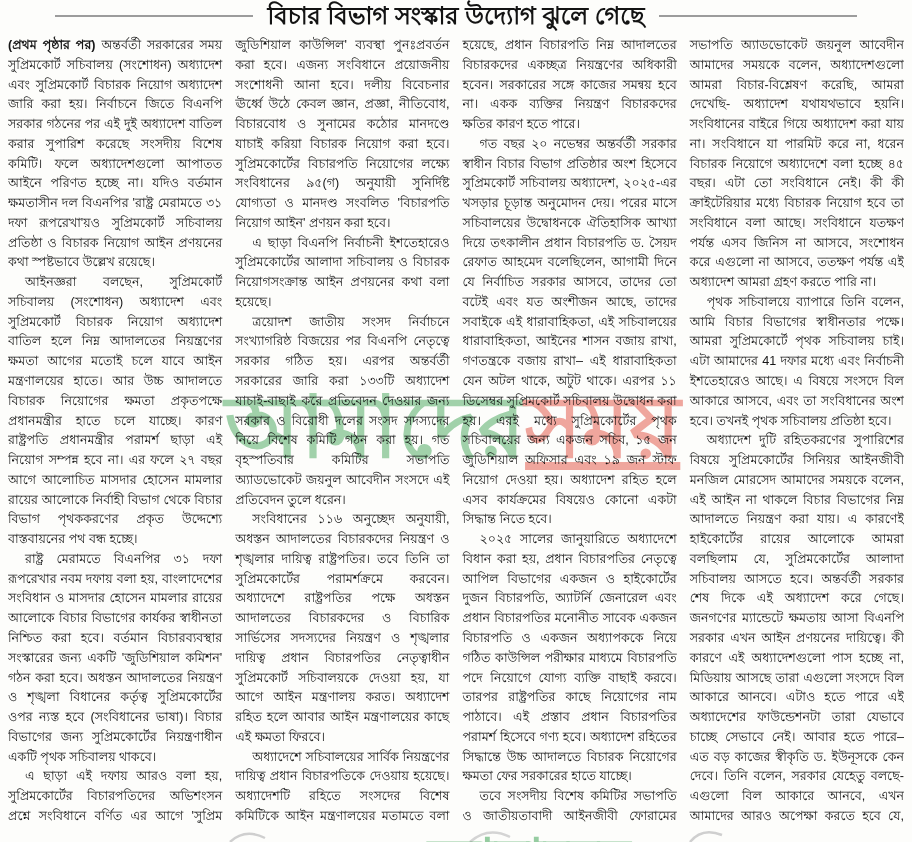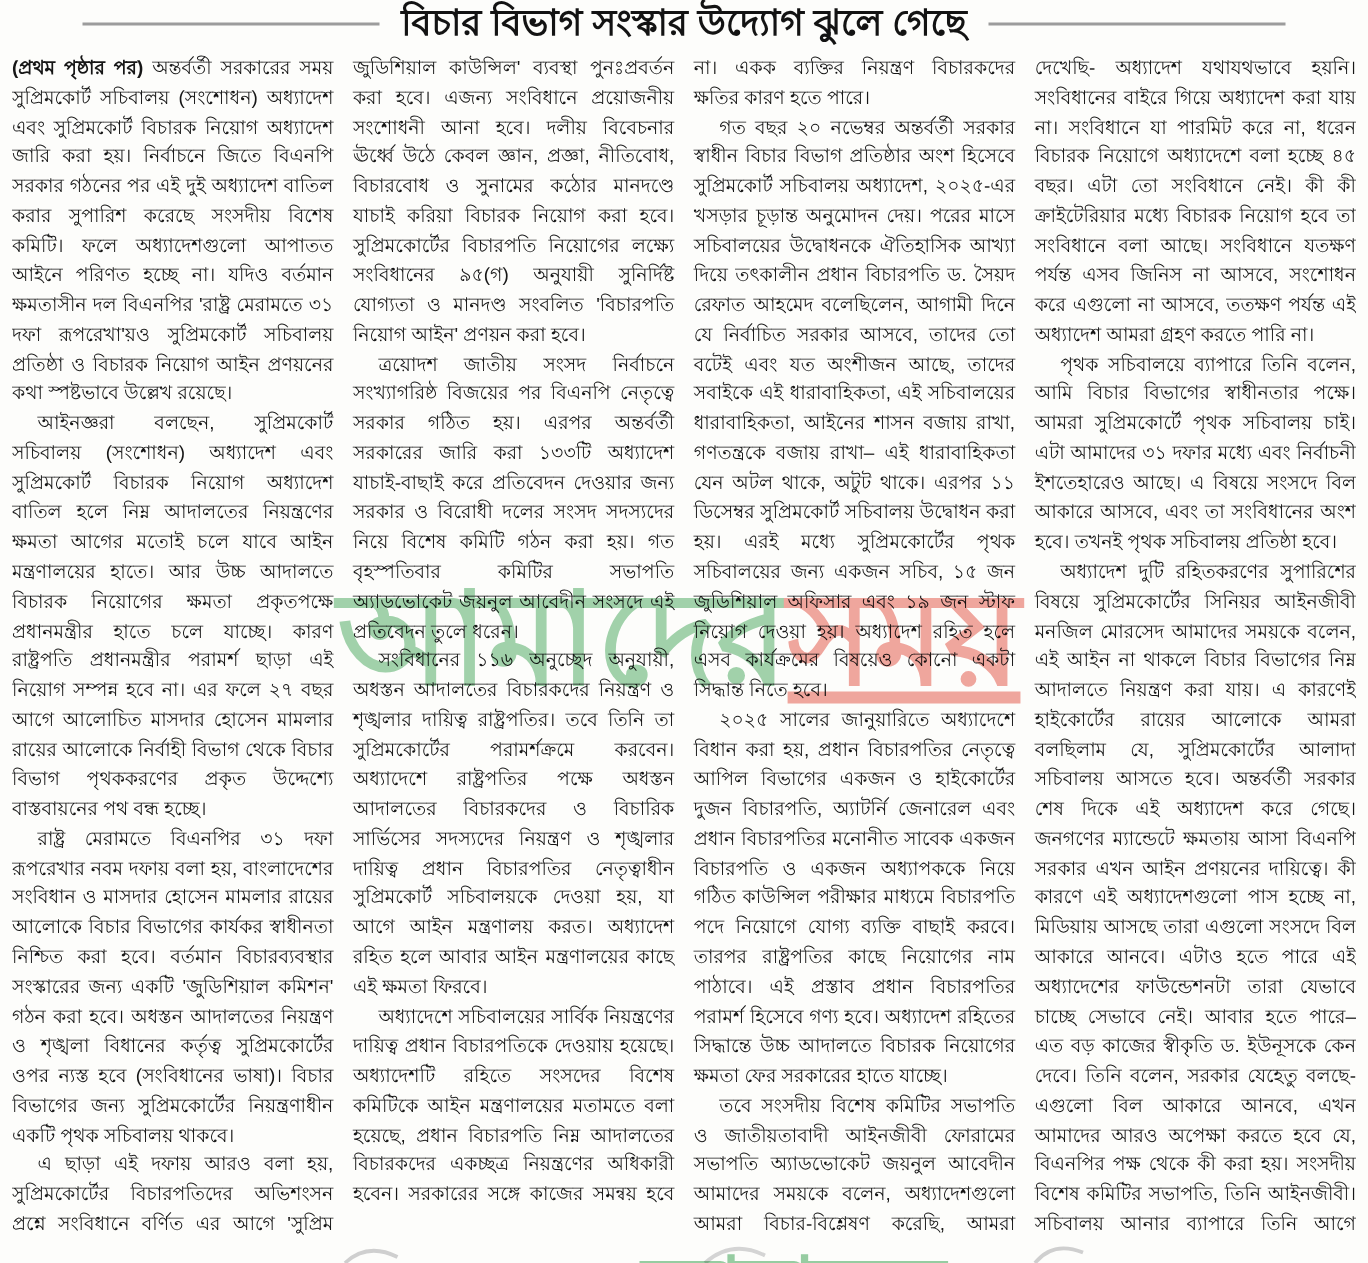--- a/index.html
+++ b/index.html
@@ -59,27 +59,28 @@
     <span class="rule"></span>
   </div>
 
   <div class="wm-main"><span class="wm-green">আমাদের</span><span class="wm-red">সময়</span></div>
 
   <div class="body-columns" id="columns">
       <p class="lead"><b>(প্রথম পৃষ্ঠার পর) </b>অন্তর্বর্তী সরকারের সময় সুপ্রিমকোর্ট সচিবালয় (সংশোধন) অধ্যাদেশ এবং সুপ্রিমকোর্ট বিচারক নিয়োগ অধ্যাদেশ জারি করা হয়। নির্বাচনে জিতে বিএনপি সরকার গঠনের পর এই দুই অধ্যাদেশ বাতিল করার সুপারিশ করেছে সংসদীয় বিশেষ কমিটি। ফলে অধ্যাদেশগুলো আপাতত আইনে পরিণত হচ্ছে না। যদিও বর্তমান ক্ষমতাসীন দল বিএনপির 'রাষ্ট্র মেরামতে ৩১ দফা রূপরেখা'য়ও সুপ্রিমকোর্ট সচিবালয় প্রতিষ্ঠা ও বিচারক নিয়োগ আইন প্রণয়নের কথা স্পষ্টভাবে উল্লেখ রয়েছে।</p>
       <p>আইনজ্ঞরা বলছেন, সুপ্রিমকোর্ট সচিবালয় (সংশোধন) অধ্যাদেশ এবং সুপ্রিমকোর্ট বিচারক নিয়োগ অধ্যাদেশ বাতিল হলে নিম্ন আদালতের নিয়ন্ত্রণের ক্ষমতা আগের মতোই চলে যাবে আইন মন্ত্রণালয়ের হাতে। আর উচ্চ আদালতে বিচারক নিয়োগের ক্ষমতা প্রকৃতপক্ষে প্রধানমন্ত্রীর হাতে চলে যাচ্ছে। কারণ রাষ্ট্রপতি প্রধানমন্ত্রীর পরামর্শ ছাড়া এই নিয়োগ সম্পন্ন হবে না। এর ফলে ২৭ বছর আগে আলোচিত মাসদার হোসেন মামলার রায়ের আলোকে নির্বাহী বিভাগ থেকে বিচার বিভাগ পৃথককরণের প্রকৃত উদ্দেশ্যে বাস্তবায়নের পথ বন্ধ হচ্ছে।</p>
       <p>রাষ্ট্র মেরামতে বিএনপির ৩১ দফা রূপরেখার নবম দফায় বলা হয়, বাংলাদেশের সংবিধান ও মাসদার হোসেন মামলার রায়ের আলোকে বিচার বিভাগের কার্যকর স্বাধীনতা নিশ্চিত করা হবে। বর্তমান বিচারব্যবস্থার সংস্কারের জন্য একটি 'জুডিশিয়াল কমিশন' গঠন করা হবে। অধস্তন আদালতের নিয়ন্ত্রণ ও শৃঙ্খলা বিধানের কর্তৃত্ব সুপ্রিমকোর্টের ওপর ন্যস্ত হবে (সংবিধানের ভাষা)। বিচার বিভাগের জন্য সুপ্রিমকোর্টের নিয়ন্ত্রণাধীন একটি পৃথক সচিবালয় থাকবে।</p>
       <p>এ ছাড়া এই দফায় আরও বলা হয়, সুপ্রিমকোর্টের বিচারপতিদের অভিশংসন প্রশ্নে সংবিধানে বর্ণিত এর আগে 'সুপ্রিম জুডিশিয়াল কাউন্সিল' ব্যবস্থা পুনঃপ্রবর্তন করা হবে। এজন্য সংবিধানে প্রয়োজনীয় সংশোধনী আনা হবে। দলীয় বিবেচনার ঊর্ধ্বে উঠে কেবল জ্ঞান, প্রজ্ঞা, নীতিবোধ, বিচারবোধ ও সুনামের কঠোর মানদণ্ডে যাচাই করিয়া বিচারক নিয়োগ করা হবে। সুপ্রিমকোর্টের বিচারপতি নিয়োগের লক্ষ্যে সংবিধানের ৯৫(গ) অনুযায়ী সুনির্দিষ্ট যোগ্যতা ও মানদণ্ড সংবলিত 'বিচারপতি নিয়োগ আইন' প্রণয়ন করা হবে।</p>
+      <p>এ ছাড়া বিএনপি নির্বাচনী ইশতেহারেও সুপ্রিমকোর্টের আলাদা সচিবালয় ও বিচারক নিয়োগসংক্রান্ত আইন প্রণয়নের কথা বলা হয়েছে।</p>
       <p>ত্রয়োদশ জাতীয় সংসদ নির্বাচনে সংখ্যাগরিষ্ঠ বিজয়ের পর বিএনপি নেতৃত্বে সরকার গঠিত হয়। এরপর অন্তর্বর্তী সরকারের জারি করা ১৩৩টি অধ্যাদেশ যাচাই-বাছাই করে প্রতিবেদন দেওয়ার জন্য সরকার ও বিরোধী দলের সংসদ সদস্যদের নিয়ে বিশেষ কমিটি গঠন করা হয়। গত বৃহস্পতিবার কমিটির সভাপতি অ্যাডভোকেট জয়নুল আবেদীন সংসদে এই প্রতিবেদন তুলে ধরেন।</p>
       <p>সংবিধানের ১১৬ অনুচ্ছেদ অনুযায়ী, অধস্তন আদালতের বিচারকদের নিয়ন্ত্রণ ও শৃঙ্খলার দায়িত্ব রাষ্ট্রপতির। তবে তিনি তা সুপ্রিমকোর্টের পরামর্শক্রমে করবেন। অধ্যাদেশে রাষ্ট্রপতির পক্ষে অধস্তন আদালতের বিচারকদের ও বিচারিক সার্ভিসের সদস্যদের নিয়ন্ত্রণ ও শৃঙ্খলার দায়িত্ব প্রধান বিচারপতির নেতৃত্বাধীন সুপ্রিমকোর্ট সচিবালয়কে দেওয়া হয়, যা আগে আইন মন্ত্রণালয় করত। অধ্যাদেশ রহিত হলে আবার আইন মন্ত্রণালয়ের কাছে এই ক্ষমতা ফিরবে।</p>
       <p>অধ্যাদেশে সচিবালয়ের সার্বিক নিয়ন্ত্রণের দায়িত্ব প্রধান বিচারপতিকে দেওয়ায় হয়েছে। অধ্যাদেশটি রহিতে সংসদের বিশেষ কমিটিকে আইন মন্ত্রণালয়ের মতামতে বলা হয়েছে, প্রধান বিচারপতি নিম্ন আদালতের বিচারকদের একচ্ছত্র নিয়ন্ত্রণের অধিকারী হবেন। সরকারের সঙ্গে কাজের সমন্বয় হবে না। একক ব্যক্তির নিয়ন্ত্রণ বিচারকদের ক্ষতির কারণ হতে পারে।</p>
       <p>গত বছর ২০ নভেম্বর অন্তর্বর্তী সরকার স্বাধীন বিচার বিভাগ প্রতিষ্ঠার অংশ হিসেবে সুপ্রিমকোর্ট সচিবালয় অধ্যাদেশ, ২০২৫-এর খসড়ার চূড়ান্ত অনুমোদন দেয়। পরের মাসে সচিবালয়ের উদ্বোধনকে ঐতিহাসিক আখ্যা দিয়ে তৎকালীন প্রধান বিচারপতি ড. সৈয়দ রেফাত আহমেদ বলেছিলেন, আগামী দিনে যে নির্বাচিত সরকার আসবে, তাদের তো বটেই এবং যত অংশীজন আছে, তাদের সবাইকে এই ধারাবাহিকতা, এই সচিবালয়ের ধারাবাহিকতা, আইনের শাসন বজায় রাখা, গণতন্ত্রকে বজায় রাখা– এই ধারাবাহিকতা যেন অটল থাকে, অটুট থাকে। এরপর ১১ ডিসেম্বর সুপ্রিমকোর্ট সচিবালয় উদ্বোধন করা হয়। এরই মধ্যে সুপ্রিমকোর্টের পৃথক সচিবালয়ের জন্য একজন সচিব, ১৫ জন জুডিশিয়াল অফিসার এবং ১৯ জন স্টাফ নিয়োগ দেওয়া হয়। অধ্যাদেশ রহিত হলে এসব কার্যক্রমের বিষয়েও কোনো একটা সিদ্ধান্ত নিতে হবে।</p>
       <p>২০২৫ সালের জানুয়ারিতে অধ্যাদেশে বিধান করা হয়, প্রধান বিচারপতির নেতৃত্বে আপিল বিভাগের একজন ও হাইকোর্টের দুজন বিচারপতি, অ্যাটর্নি জেনারেল এবং প্রধান বিচারপতির মনোনীত সাবেক একজন বিচারপতি ও একজন অধ্যাপককে নিয়ে গঠিত কাউন্সিল পরীক্ষার মাধ্যমে বিচারপতি পদে নিয়োগে যোগ্য ব্যক্তি বাছাই করবে। তারপর রাষ্ট্রপতির কাছে নিয়োগের নাম পাঠাবে। এই প্রস্তাব প্রধান বিচারপতির পরামর্শ হিসেবে গণ্য হবে। অধ্যাদেশ রহিতের সিদ্ধান্তে উচ্চ আদালতে বিচারক নিয়োগের ক্ষমতা ফের সরকারের হাতে যাচ্ছে।</p>
       <p>তবে সংসদীয় বিশেষ কমিটির সভাপতি ও জাতীয়তাবাদী আইনজীবী ফোরামের সভাপতি অ্যাডভোকেট জয়নুল আবেদীন আমাদের সময়কে বলেন, অধ্যাদেশগুলো আমরা বিচার-বিশ্লেষণ করেছি, আমরা দেখেছি- অধ্যাদেশ যথাযথভাবে হয়নি। সংবিধানের বাইরে গিয়ে অধ্যাদেশ করা যায় না। সংবিধানে যা পারমিট করে না, ধরেন বিচারক নিয়োগে অধ্যাদেশে বলা হচ্ছে ৪৫ বছর। এটা তো সংবিধানে নেই। কী কী ক্রাইটেরিয়ার মধ্যে বিচারক নিয়োগ হবে তা সংবিধানে বলা আছে। সংবিধানে যতক্ষণ পর্যন্ত এসব জিনিস না আসবে, সংশোধন করে এগুলো না আসবে, ততক্ষণ পর্যন্ত এই অধ্যাদেশ আমরা গ্রহণ করতে পারি না।</p>
-      <p>পৃথক সচিবালয়ে ব্যাপারে তিনি বলেন, আমি বিচার বিভাগের স্বাধীনতার পক্ষে। আমরা সুপ্রিমকোর্টে পৃথক সচিবালয় চাই। এটা আমাদের ৩১ দফার মধ্যে এবং নির্বাচনী ইশতেহারেও আছে। এ বিষয়ে সংসদে বিল আকারে আসবে, এবং তা সংবিধানের অংশ হবে। তখনই পৃথক সচিবালয় প্রতিষ্ঠা হবে।</p>
+      <p>পৃথক সচিবালয়ে ব্যাপারে তিনি বলেন, আমি বিচার বিভাগের স্বাধীনতার পক্ষে। আমরা সুপ্রিমকোর্টে পৃথক সচিবালয় চাই। এটা আমাদের 41 দফার মধ্যে এবং নির্বাচনী ইশতেহারেও আছে। এ বিষয়ে সংসদে বিল আকারে আসবে, এবং তা সংবিধানের অংশ হবে। তখনই পৃথক সচিবালয় প্রতিষ্ঠা হবে।</p>
       <p>অধ্যাদেশ দুটি রহিতকরণের সুপারিশের বিষয়ে সুপ্রিমকোর্টের সিনিয়র আইনজীবী মনজিল মোরসেদ আমাদের সময়কে বলেন, এই আইন না থাকলে বিচার বিভাগের নিম্ন আদালতে নিয়ন্ত্রণ করা যায়। এ কারণেই হাইকোর্টের রায়ের আলোকে আমরা বলছিলাম যে, সুপ্রিমকোর্টের আলাদা সচিবালয় আসতে হবে। অন্তর্বর্তী সরকার শেষ দিকে এই অধ্যাদেশ করে গেছে। জনগণের ম্যান্ডেটে ক্ষমতায় আসা বিএনপি সরকার এখন আইন প্রণয়নের দায়িত্বে। কী কারণে এই অধ্যাদেশগুলো পাস হচ্ছে না, মিডিয়ায় আসছে তারা এগুলো সংসদে বিল আকারে আনবে। এটাও হতে পারে এই অধ্যাদেশের ফাউন্ডেশনটা তারা যেভাবে চাচ্ছে সেভাবে নেই। আবার হতে পারে– এত বড় কাজের স্বীকৃতি ড. ইউনূসকে কেন দেবে। তিনি বলেন, সরকার যেহেতু বলছে- এগুলো বিল আকারে আনবে, এখন আমাদের আরও অপেক্ষা করতে হবে যে, বিএনপির পক্ষ থেকে কী করা হয়। সংসদীয় বিশেষ কমিটির সভাপতি, তিনি আইনজীবী। সচিবালয় আনার ব্যাপারে তিনি আগে বারবার বলেছেন। এখন কেন করা হচ্ছে না, উনাদের চিন্তাচেতনার পরিবর্তন হয়েছে বলে মনে হয় না। কোনো রাজনৈতিক কারণ কিছু একটা আছে, যা আমরা জানি না। আমার কথা হলো, বিল আকারে এনে হলেও সুপ্রিমকোর্ট সচিবালয় এবং বিচারক নিয়োগ আইন নিশ্চিত করা হোক। যদি না করা হয় তাহলে বিচার বিভাগের জন্য সুখকর হবে না, এবং জনগণও তখন সরকারকে অন্যদৃষ্টিতে দেখবে।</p>
     </div>
 
   <div class="wm-bottom">আমাদের</div>
 
   <svg class="bottom-artifacts" width="580" height="20" viewBox="0 0 580 20">
     <path d="M60 20 Q 75 6 95 16" stroke="#cfcfcf" stroke-width="2.5" fill="none"></path>
     <path d="M300 20 Q 318 4 340 15" stroke="#d4d4d4" stroke-width="2.5" fill="none"></path>
     <path d="M520 20 Q 532 5 552 13" stroke="#cfcfcf" stroke-width="2.5" fill="none"></path>
   </svg>

